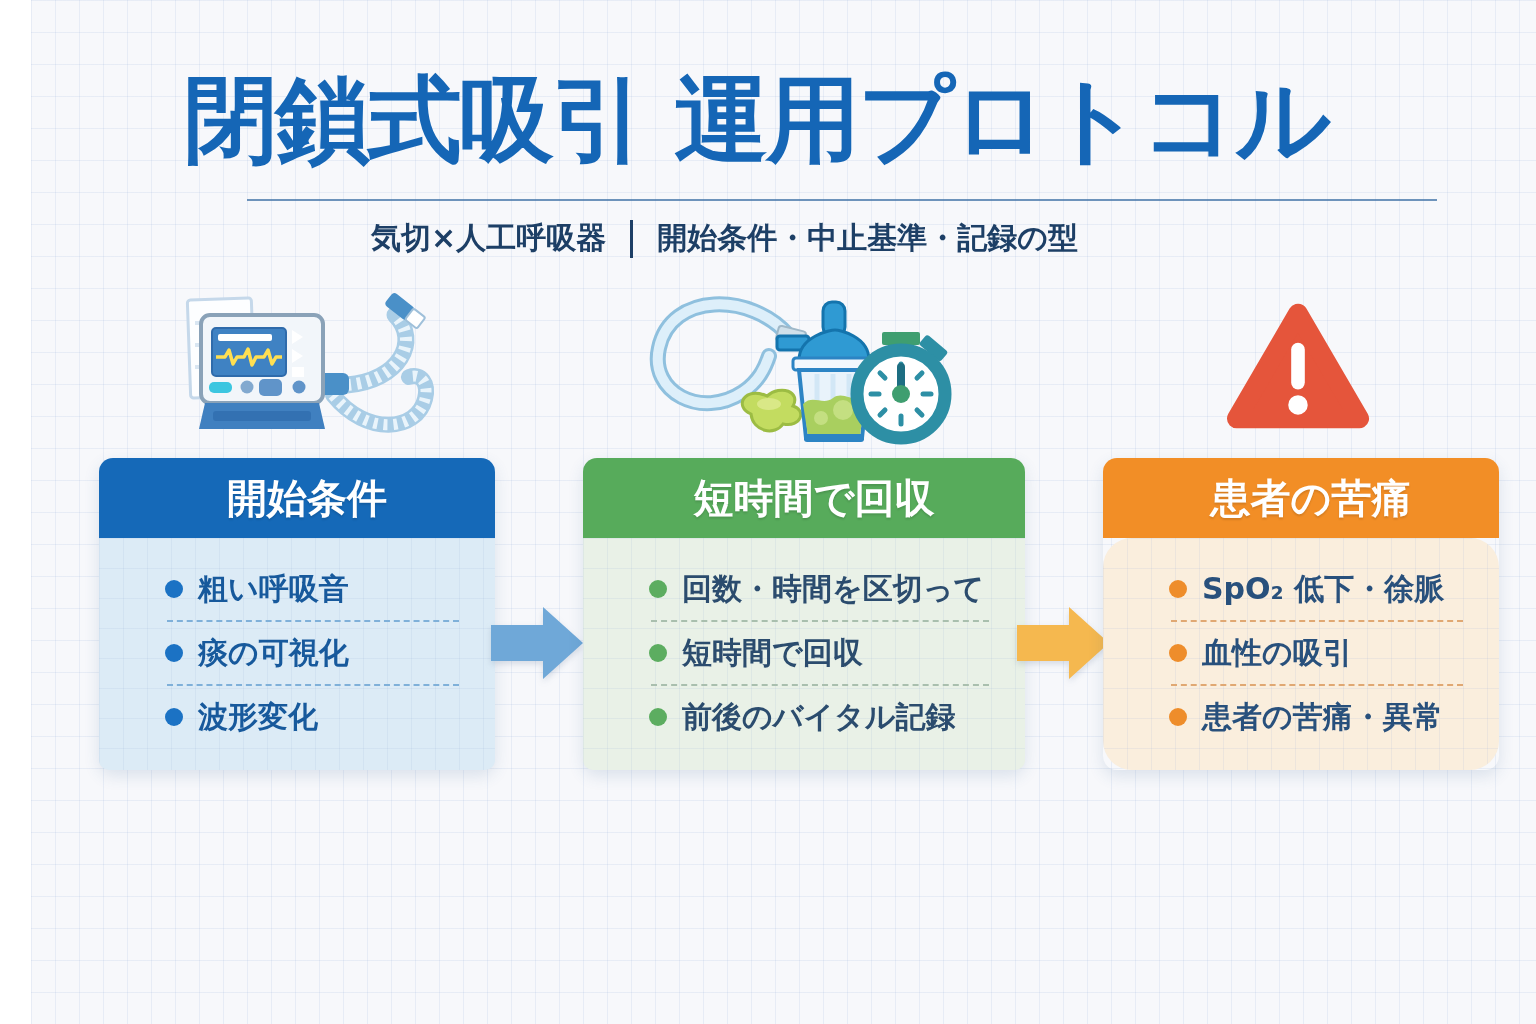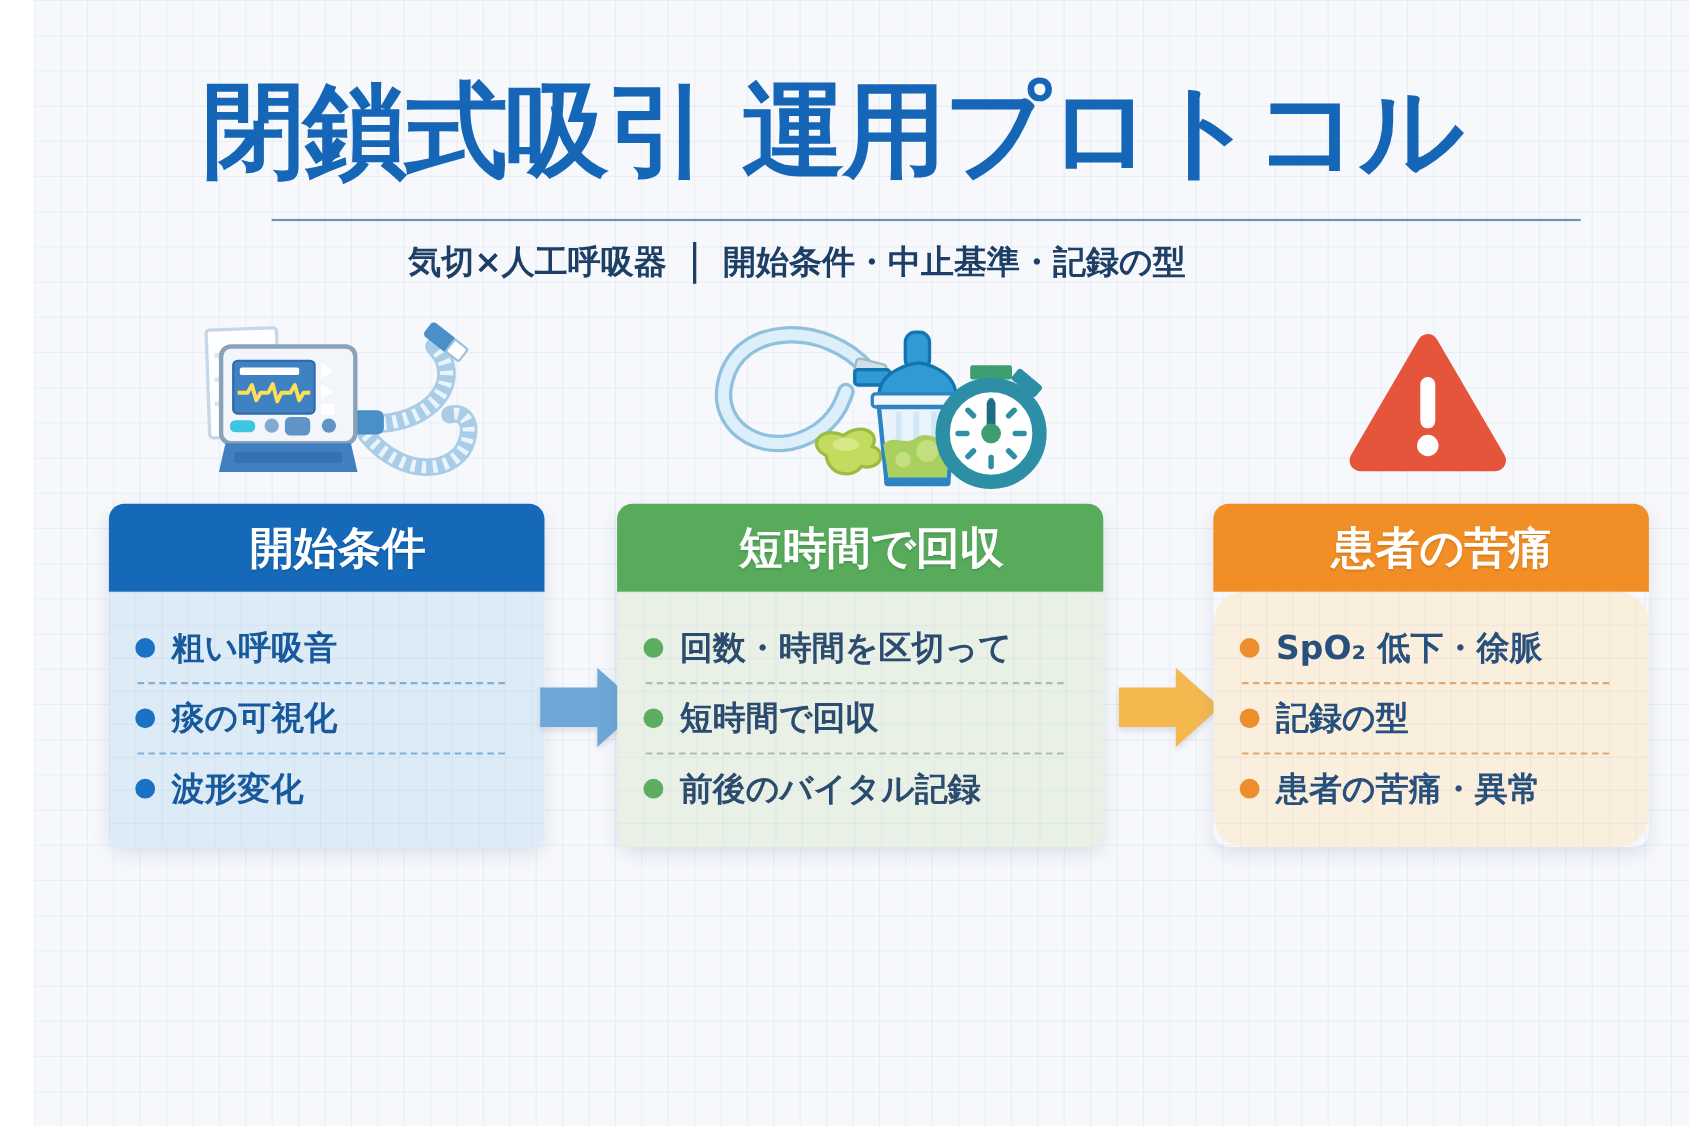--- a/index.html
+++ b/index.html
@@ -37,21 +37,21 @@
   .col{position:absolute;top:458px;border-radius:14px;
        box-shadow:0 6px 16px rgba(50,90,140,.14);}
   .col-header{
     height:80px;border-radius:14px 14px 0 0;
     display:flex;align-items:center;justify-content:center;
     font-size:40px;font-weight:800;color:#ffffff;
     text-shadow:0 2px 2px rgba(0,0,0,.12);white-space:nowrap;padding-left:20px;
   }
   .col-body{
     height:232px;border-radius:0 0 10px 10px;
-    box-sizing:border-box;padding:20px 30px 0 24px;
+    box-sizing:border-box;padding:20px 30px 0 66px;
     background-image:
       linear-gradient(to right, rgba(255,255,255,.0) 0, rgba(150,175,215,.14) 0, rgba(150,175,215,.14) 1px, transparent 1px),
       linear-gradient(to bottom, rgba(150,175,215,.14) 1px, transparent 1px);
     background-size:24px 30px;
   }
   .row{height:62px;display:flex;align-items:center;}
   .dot{width:18px;height:18px;border-radius:50%;margin-right:15px;flex:0 0 auto;}
   .item-text{font-size:30px;font-weight:700;white-space:nowrap;}
   .sep{height:0;border-top:2px dashed;margin:0 6px 0 2px;}
   .col1 .col-header{background:#1569b8;}
@@ -201,21 +201,21 @@
       </div>
     </div>
   </div>
 
   <div class="arrow" style="left:460px;">
     <svg width="94" height="74" viewBox="0 0 94 72">
       <polygon points="0,18 52,18 52,0 92,36 52,72 52,54 0,54" fill="#6fa8d8"></polygon>
     </svg>
   </div>
 
-  <div class="col col2" style="left:530px;width:442px;">
+  <div class="col col2" style="left:552px;width:442px;">
     <div class="col-header">短時間で回収</div>
     <div class="col-body">
       <div class="row">
         <span class="dot"></span>
         <span class="item-text">回数・時間を区切って</span>
       </div>
       <div class="sep"></div>
       <div class="row">
         <span class="dot"></span>
         <span class="item-text">短時間で回収</span>
@@ -237,21 +237,21 @@
   <div class="col col3" style="left:1072px;width:396px;">
     <div class="col-header">患者の苦痛</div>
     <div class="col-body">
       <div class="row">
         <span class="dot"></span>
         <span class="item-text">SpO₂ 低下・徐脈</span>
       </div>
       <div class="sep"></div>
       <div class="row">
         <span class="dot"></span>
-        <span class="item-text">記録の型</span>
+        <span class="item-text">血性の吸引</span>
       </div>
       <div class="sep"></div>
       <div class="row">
         <span class="dot"></span>
         <span class="item-text">患者の苦痛・異常</span>
       </div>
     </div>
   </div>
 
 </div>

